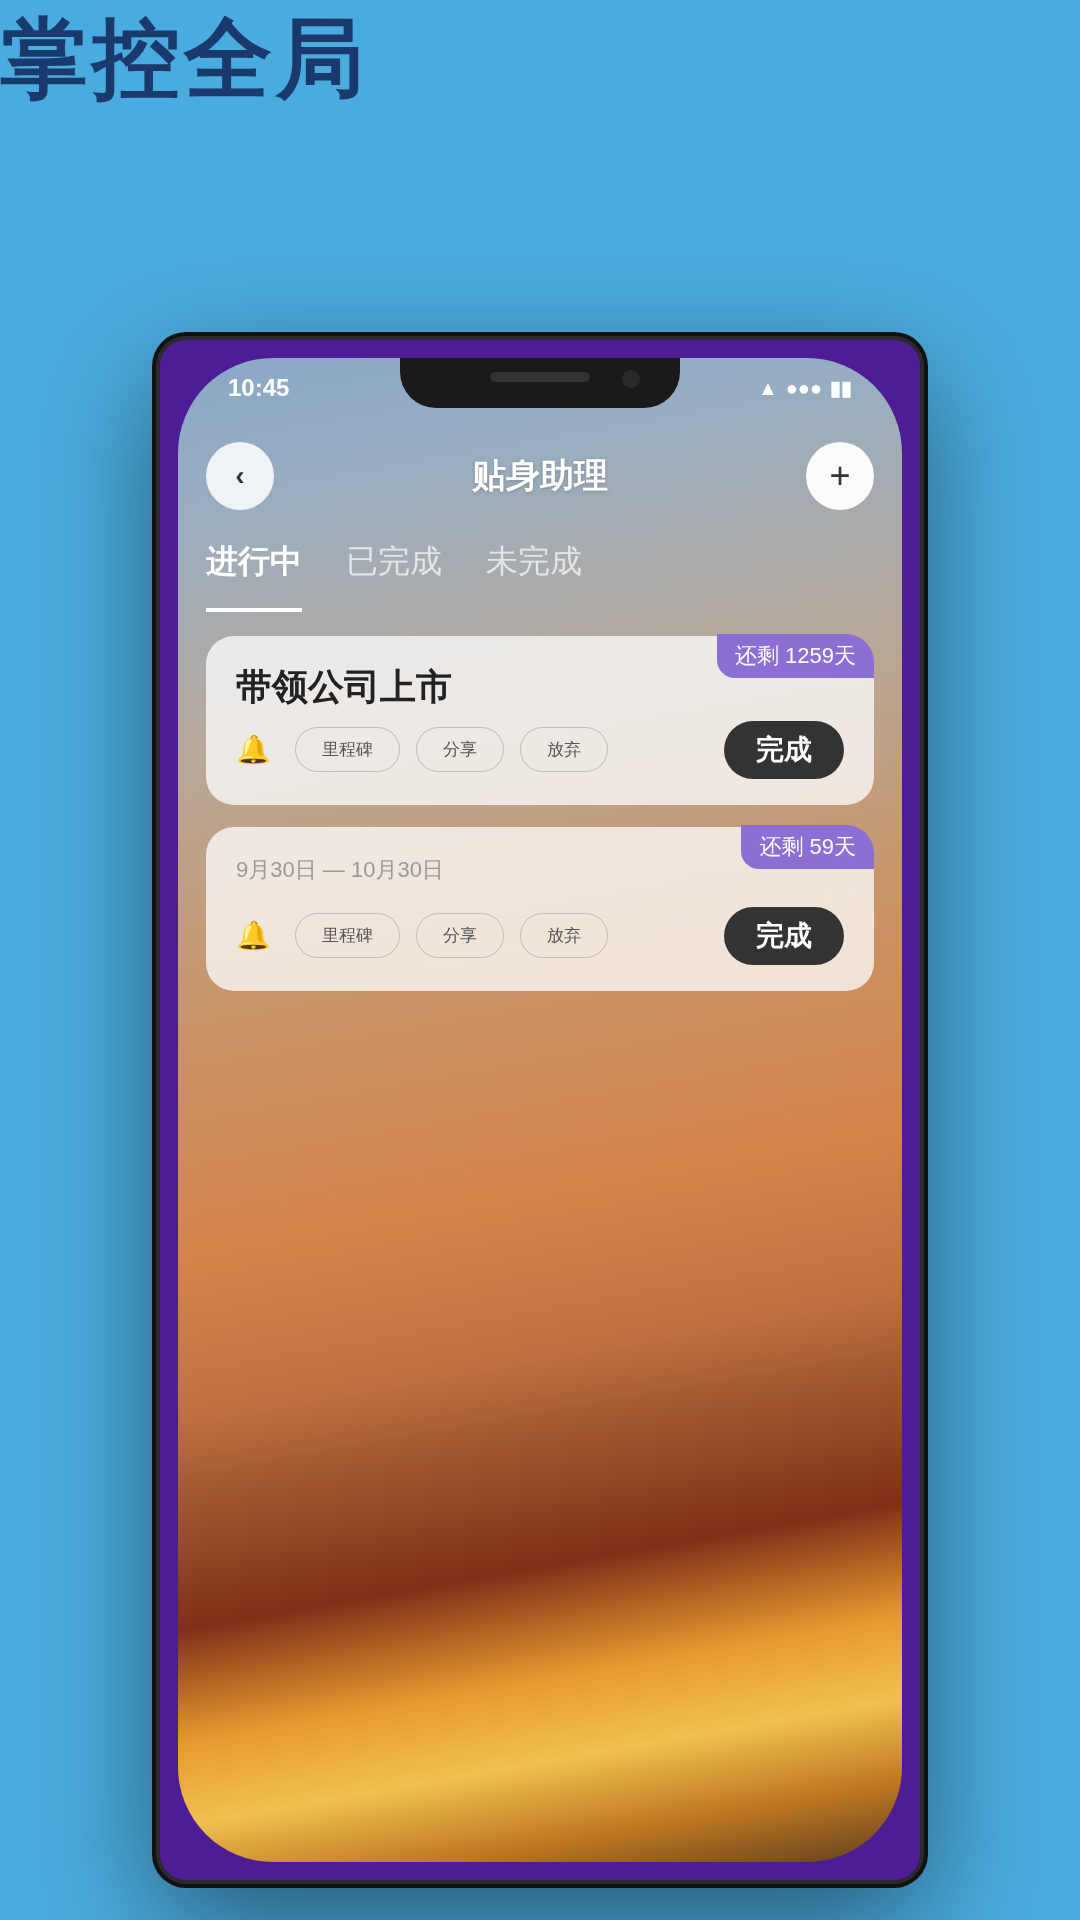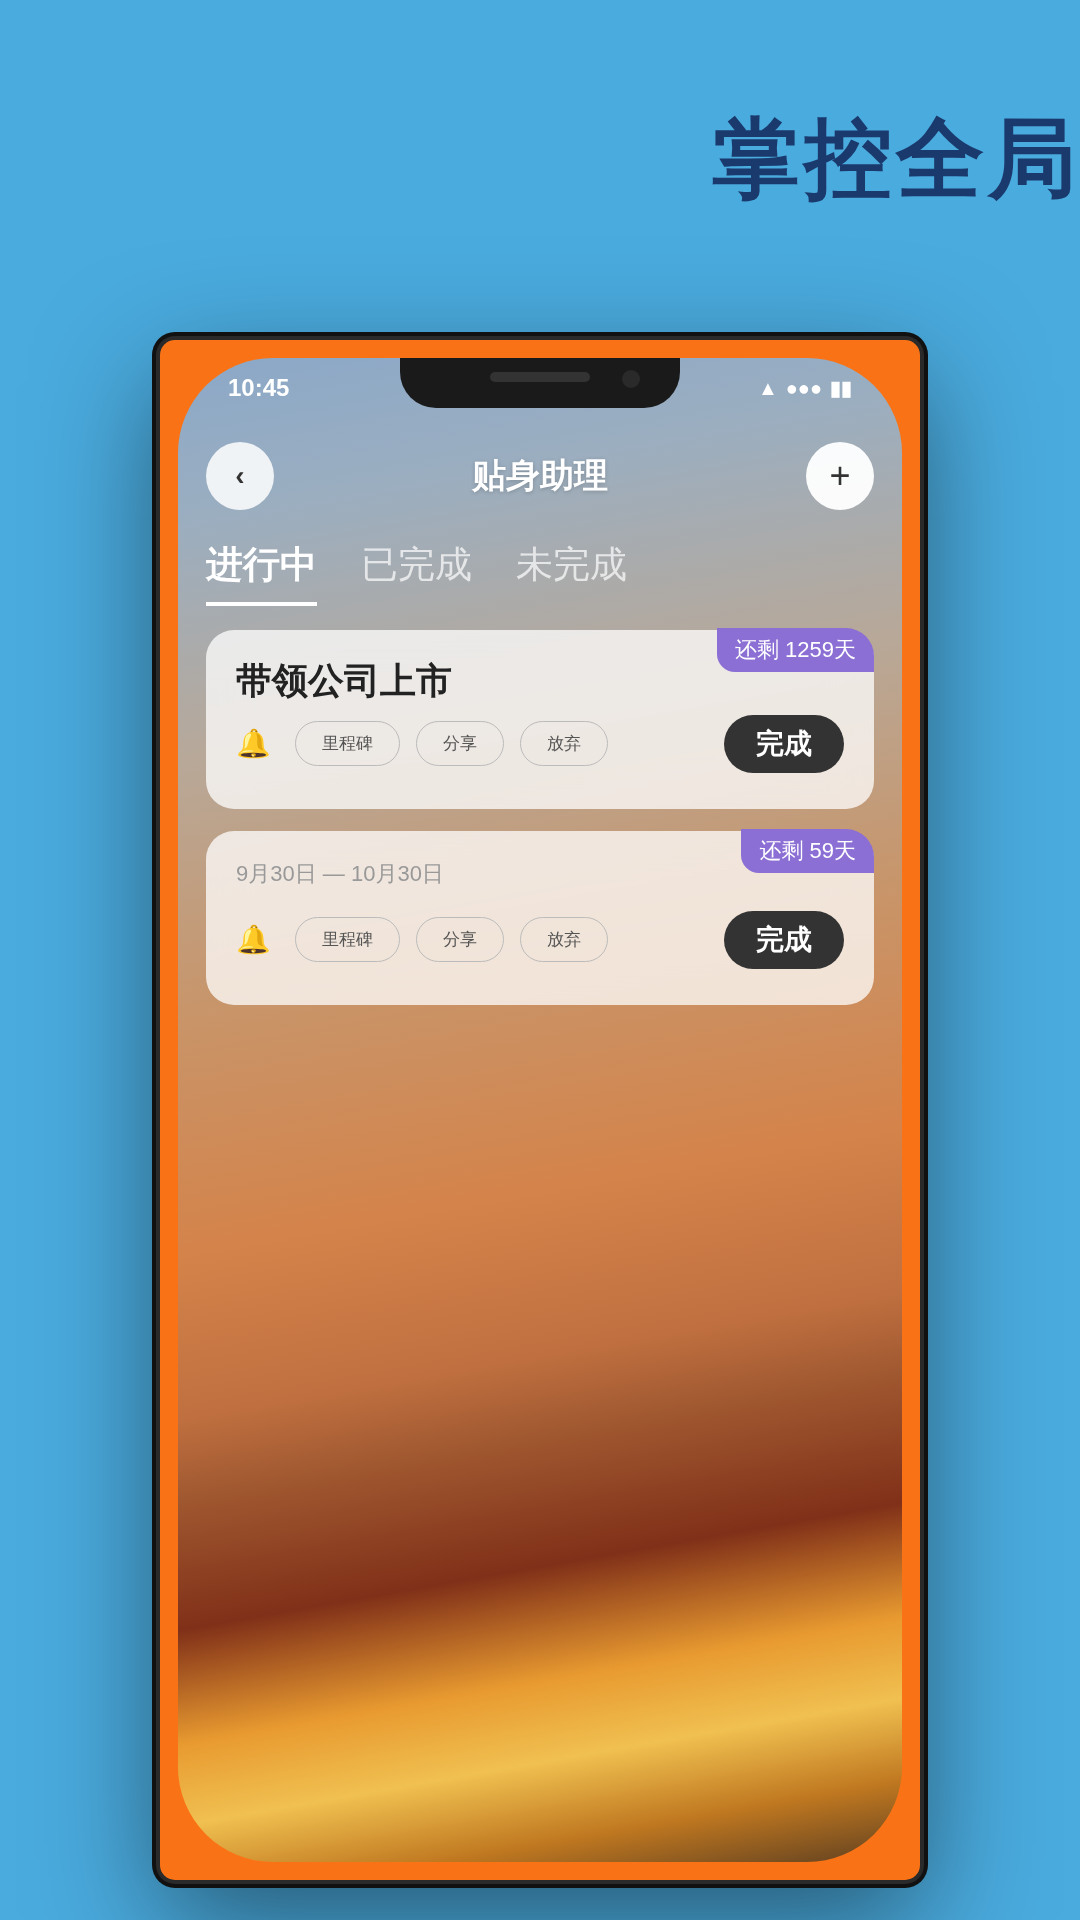--- a/index.html
+++ b/index.html
@@ -8,22 +8,21 @@
       width: 1080px;
       height: 1920px;
       background: #4AABDE;
       font-family: -apple-system, "PingFang SC", "Helvetica Neue", Arial, sans-serif;
       overflow: hidden;
       position: relative;
     }
 
     
     .hero-text {
-      text-align: right;
-      padding-top: 100px;
+      text-align: left;
     }
 
     .hero-title {
       font-size: 88px;
       font-weight: 800;
       color: #1a3a6e;
       letter-spacing: 4px;
       margin-bottom: 18px;
     }
 
@@ -42,22 +41,22 @@
       transform: translateX(-50%);
       width: 760px;
       height: 1540px;
     }
 
     
     .phone-shell {
       position: relative;
       width: 760px;
       height: 1540px;
-      background: #f97316;
-      border-radius: 15px;
+      background: #4c1d95;
+      border-radius: 26px;
       box-shadow:
         0 0 0 4px #2a2a2a,
         0 0 0 8px #111,
         0 40px 120px rgba(0,0,0,0.5);
       overflow: hidden;
     }
 
     
     .phone-screen {
       position: absolute;
@@ -200,38 +199,38 @@
 
     
     .tabs {
       display: flex;
       gap: 44px;
       padding: 10px 0 0;
       margin-bottom: 24px;
     }
 
     .tab {
-      font-size: 37px;
+      font-size: 32px;
       color: rgba(255,255,255,0.7);
-      padding-bottom: 12px;
+      padding-bottom: 24px;
       cursor: pointer;
     }
 
     .tab.active {
       color: #fff;
       font-weight: 700;
       border-bottom: 4px solid #fff;
     }
 
     
     .card {
       background: rgba(255,255,255,0.75);
       backdrop-filter: blur(20px);
       border-radius: 28px;
-      padding: 28px 30px 36px;
+      padding: 28px 30px 26px;
       margin-bottom: 22px;
       position: relative;
     }
 
     .card-badge {
       position: absolute;
       top: -2px;
       right: 0;
       background: #8B6FD4;
       color: #fff;

